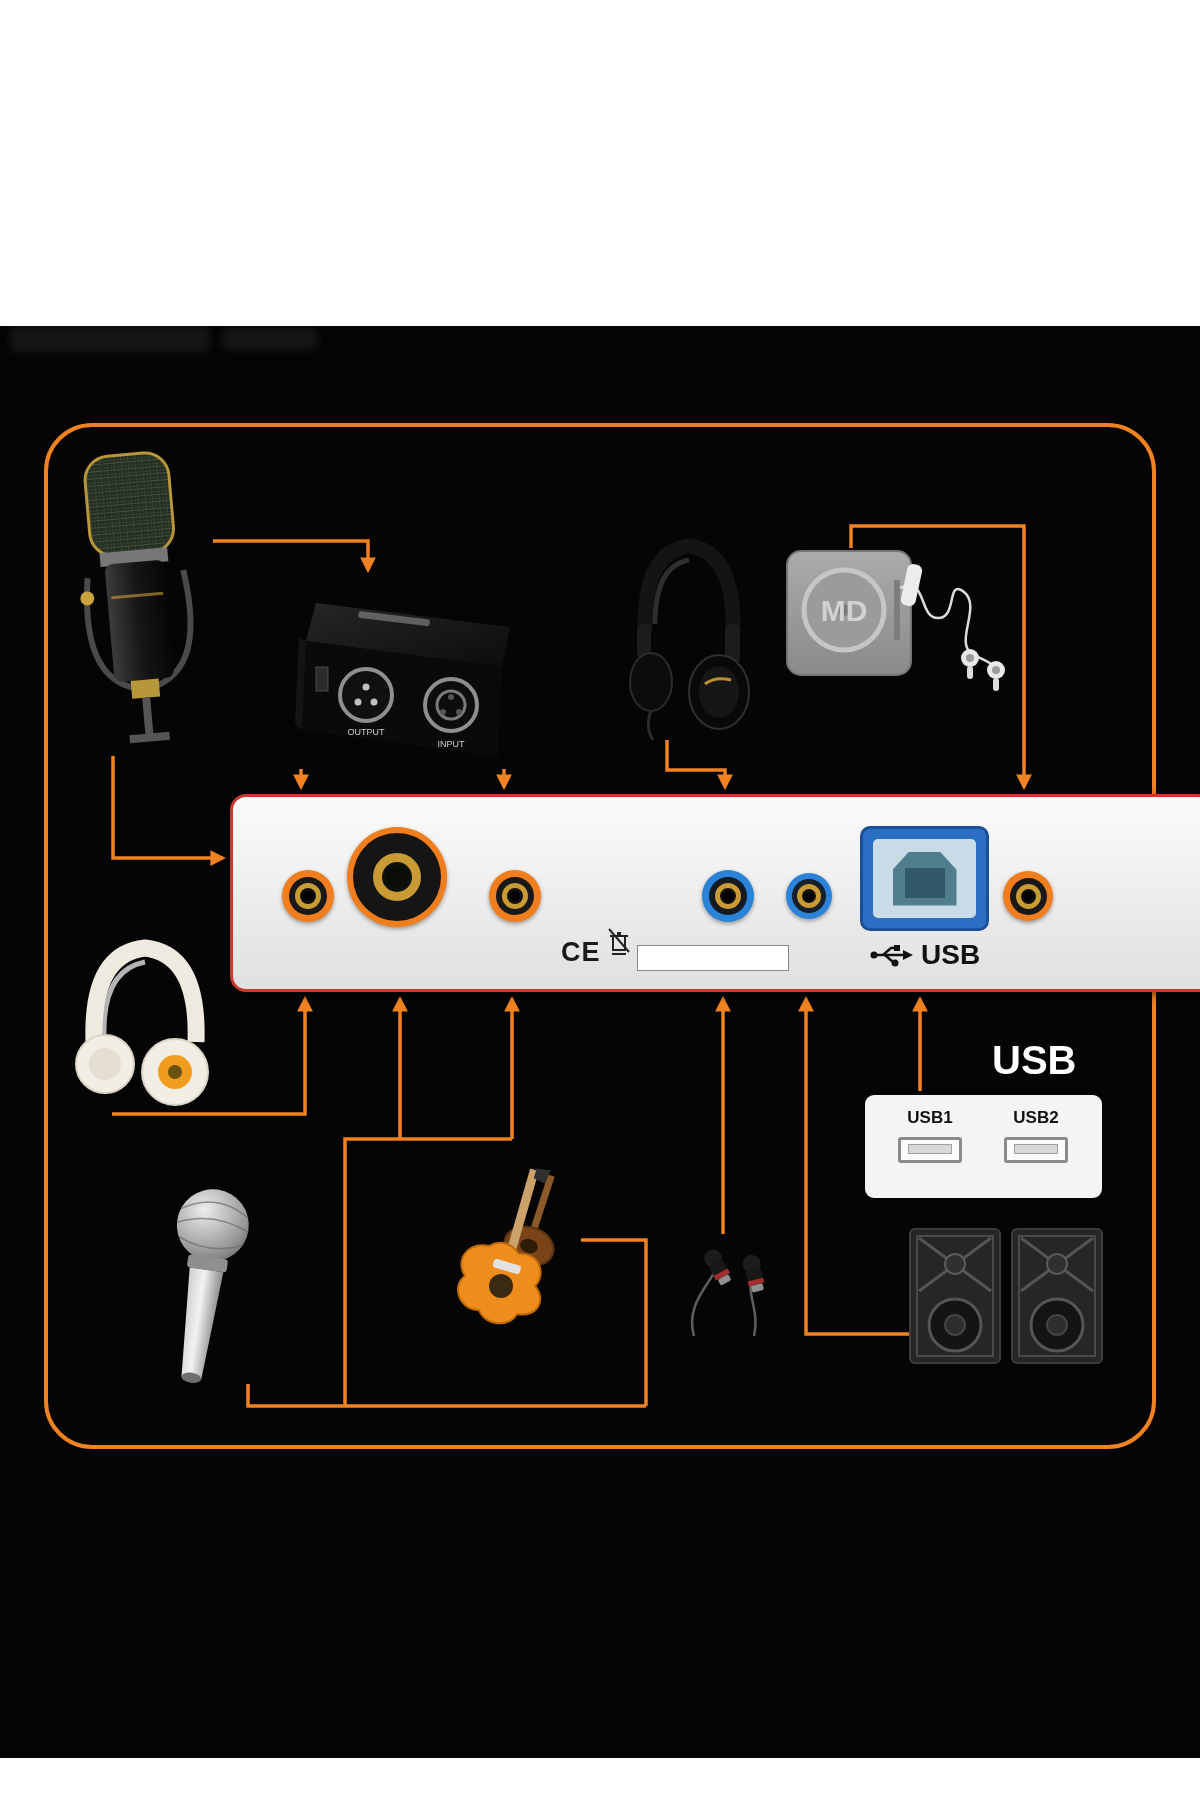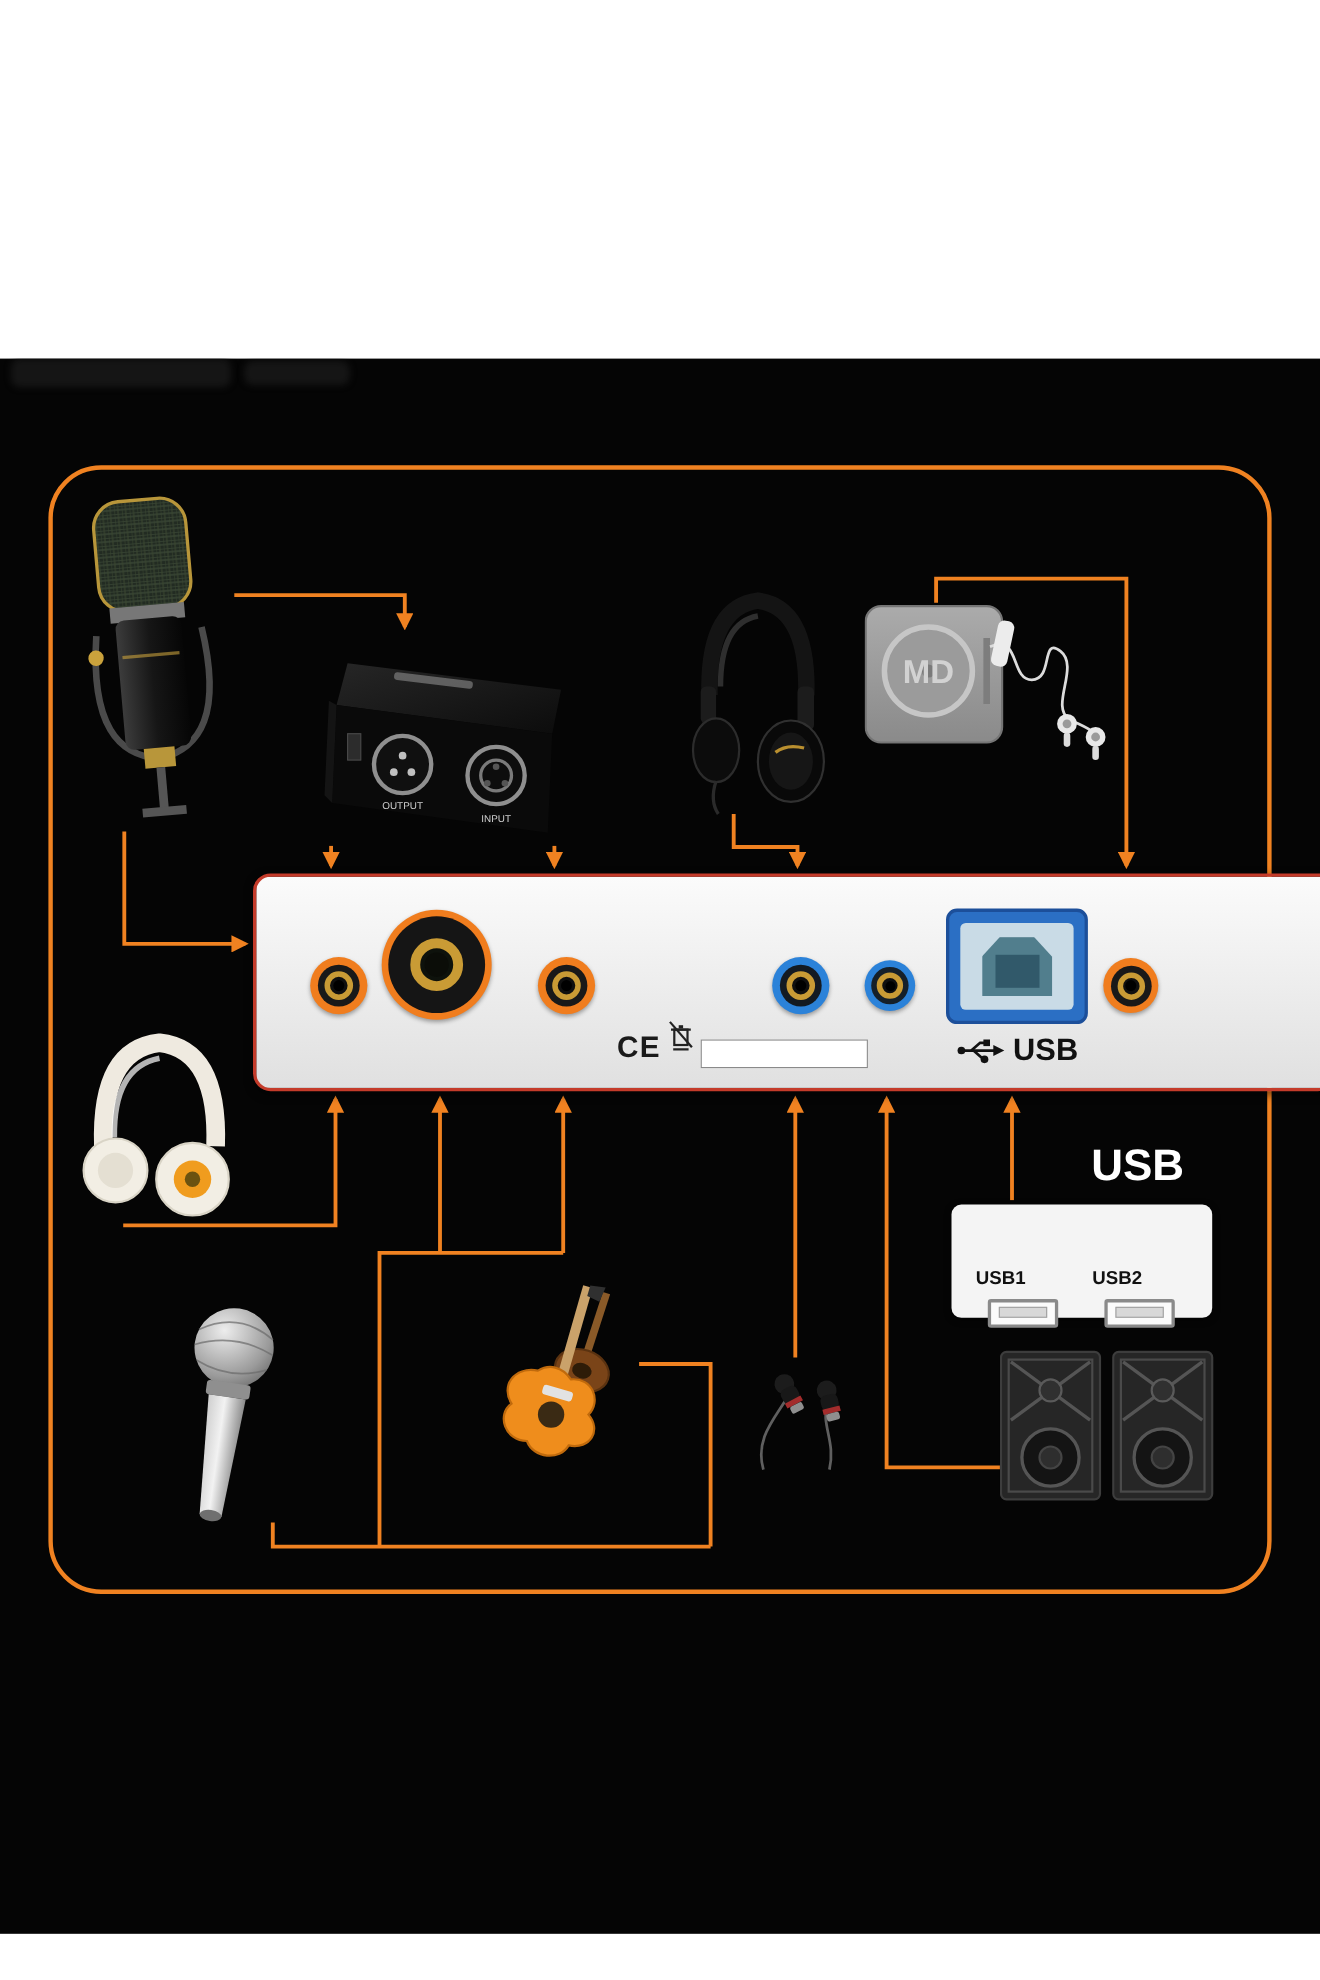--- a/index.html
+++ b/index.html
@@ -23,21 +23,21 @@
         display:flex;align-items:flex-end;justify-content:center;}
   .usbb-hole{width:40px;height:30px;background:#31596a;margin-bottom:8px;}
   .ce{position:absolute;left:328px;top:140px;font-size:27px;font-weight:bold;color:#1a1a1a;letter-spacing:1px;}
   .weee{position:absolute;left:374px;top:130px;}
   .label-rect{position:absolute;left:404px;top:148px;width:152px;height:26px;background:#fff;border:1px solid #8a8a8a;box-sizing:border-box;}
   .usb-mark{position:absolute;left:636px;top:142px;display:flex;align-items:center;gap:6px;}
   .usb-mark span{font-size:28px;font-weight:bold;color:#111;}
   
   .usb-title{position:absolute;left:992px;top:712px;color:#fff;font-size:40px;font-weight:bold;}
   .hub{position:absolute;left:865px;top:769px;width:237px;height:103px;background:#f4f4f4;border-radius:9px;box-shadow:0 2px 6px rgba(0,0,0,.5);}
-  .hub-col{position:absolute;top:13px;width:86px;text-align:left;margin-top:44px;}
+  .hub-col{position:absolute;top:13px;width:86px;text-align:center;}
   .hub-label{font-size:17px;font-weight:bold;color:#111;margin-bottom:9px;}
   .usba{margin:0 auto;width:64px;height:26px;border:3px solid #8a8a8a;background:#fbfbfb;border-radius:3px;position:relative;box-sizing:border-box;}
   .tongue{position:absolute;left:7px;right:7px;top:4px;height:8px;background:#d8d8d8;border:1px solid #a0a0a0;}
   svg text{font-family:"Liberation Sans",sans-serif;}
 </style>
 </head>
 <body>
 
 <div id="root">
 

